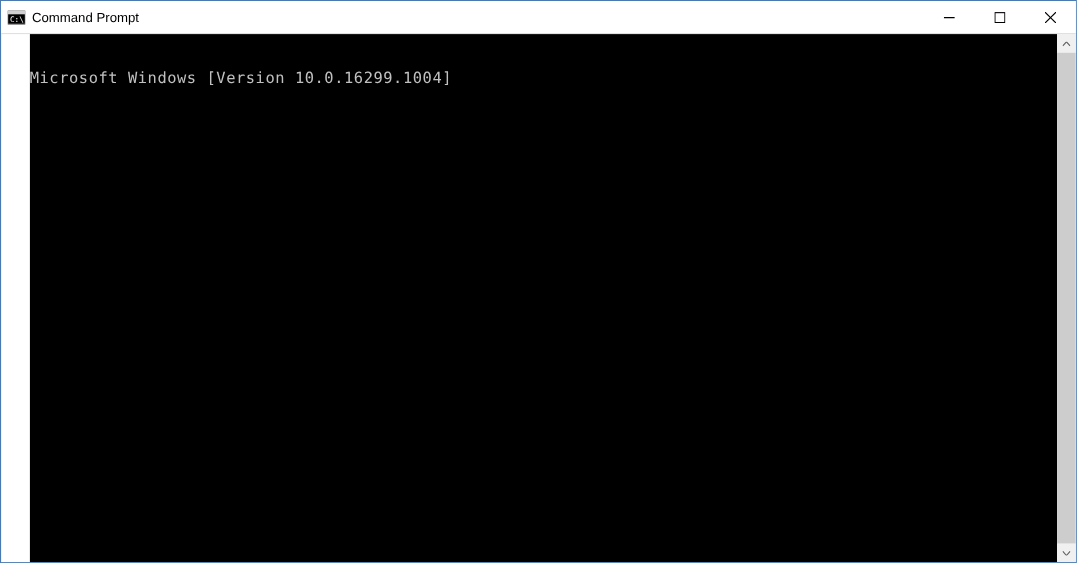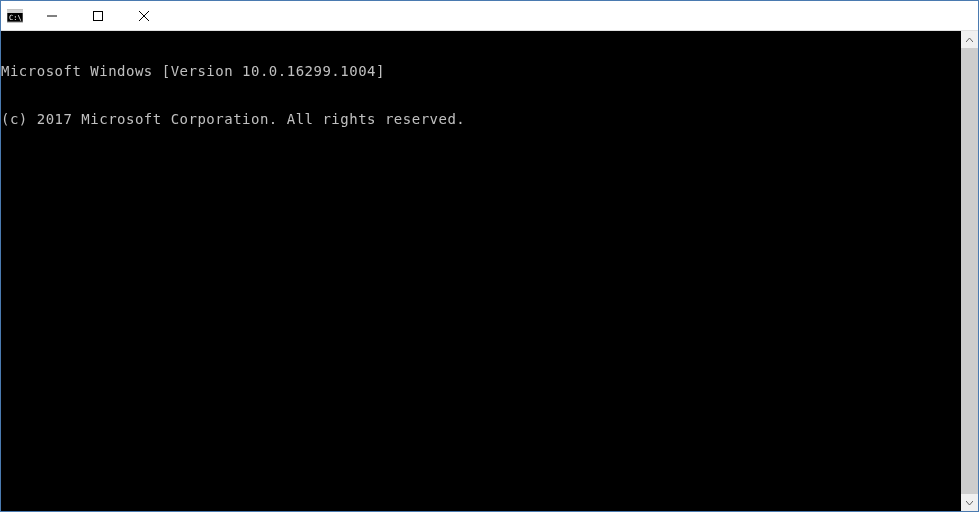--- a/index.html
+++ b/index.html
@@ -53,20 +53,21 @@
       align-items: center;
       justify-content: center;
       background: transparent;
       border: none;
       cursor: pointer;
     }
     .content-area {
       flex: 1;
       display: flex;
       overflow: hidden;
+      margin-left: 26px;
     }
     .terminal {
       flex: 1;
       background: #000;
       color: #c0c0c0;
       font-family: "NSimSun", "SimSun", "Consolas", monospace;
       font-size: 14px;
       line-height: 16px;
       padding: 0;
       white-space: pre;
@@ -120,20 +121,21 @@
 
 <div class="window">
   <div class="titlebar">
     <span class="titlebar-icon">
       <svg width="16" height="16" viewBox="0 0 16 16">
         <rect x="0" y="2" width="16" height="12" fill="#000" stroke="#888" stroke-width="1"></rect>
         <rect x="0" y="2" width="16" height="3" fill="#d0d0d0"></rect>
         <text x="2" y="12" font-size="7" fill="#fff" font-family="monospace">C:\</text>
       </svg>
     </span>
+    <span class="titlebar-title">Command Prompt</span>
     <div class="titlebar-controls">
       <button class="titlebar-btn">
         <svg width="10" height="10" viewBox="0 0 10 10">
           <line x1="0" y1="5" x2="10" y2="5" stroke="#000" stroke-width="1"></line>
         </svg>
       </button>
       <button class="titlebar-btn">
         <svg width="10" height="10" viewBox="0 0 10 10">
           <rect x="0.5" y="0.5" width="9" height="9" fill="none" stroke="#000" stroke-width="1"></rect>
         </svg>
@@ -142,21 +144,20 @@
         <svg width="10" height="10" viewBox="0 0 10 10">
           <line x1="0" y1="0" x2="10" y2="10" stroke="#000" stroke-width="1"></line>
           <line x1="10" y1="0" x2="0" y2="10" stroke="#000" stroke-width="1"></line>
         </svg>
       </button>
     </div>
   </div>
   <div class="content-area">
     <div class="terminal">
       <div class="terminal-line">Microsoft Windows [Version 10.0.16299.1004]</div>
-      <div class="terminal-line">(c) 2017 Microsoft Corporation. All rights reserved.</div>
       <div class="terminal-line"></div>
     </div>
     <div class="scrollbar">
       <button class="scroll-btn">
         <svg width="7" height="4" viewBox="0 0 7 4">
           <path d="M0 4 L3.5 0 L7 4" fill="none" stroke="#606060" stroke-width="1"></path>
         </svg>
       </button>
       <div class="scroll-track">
         <div class="scroll-thumb"></div>

